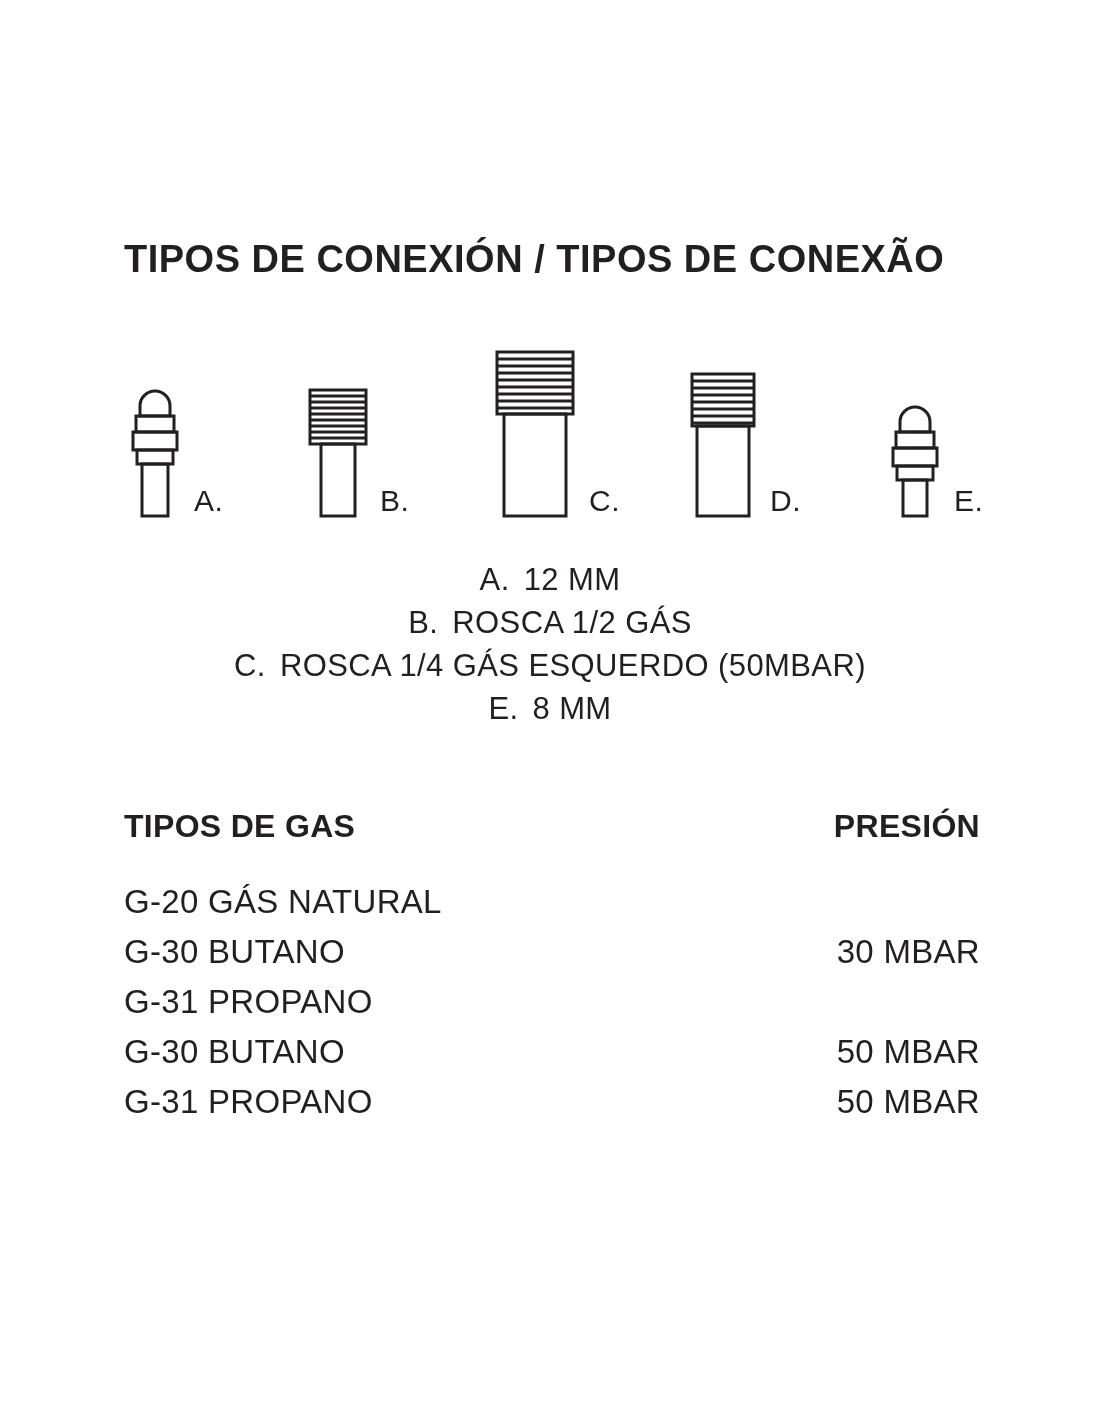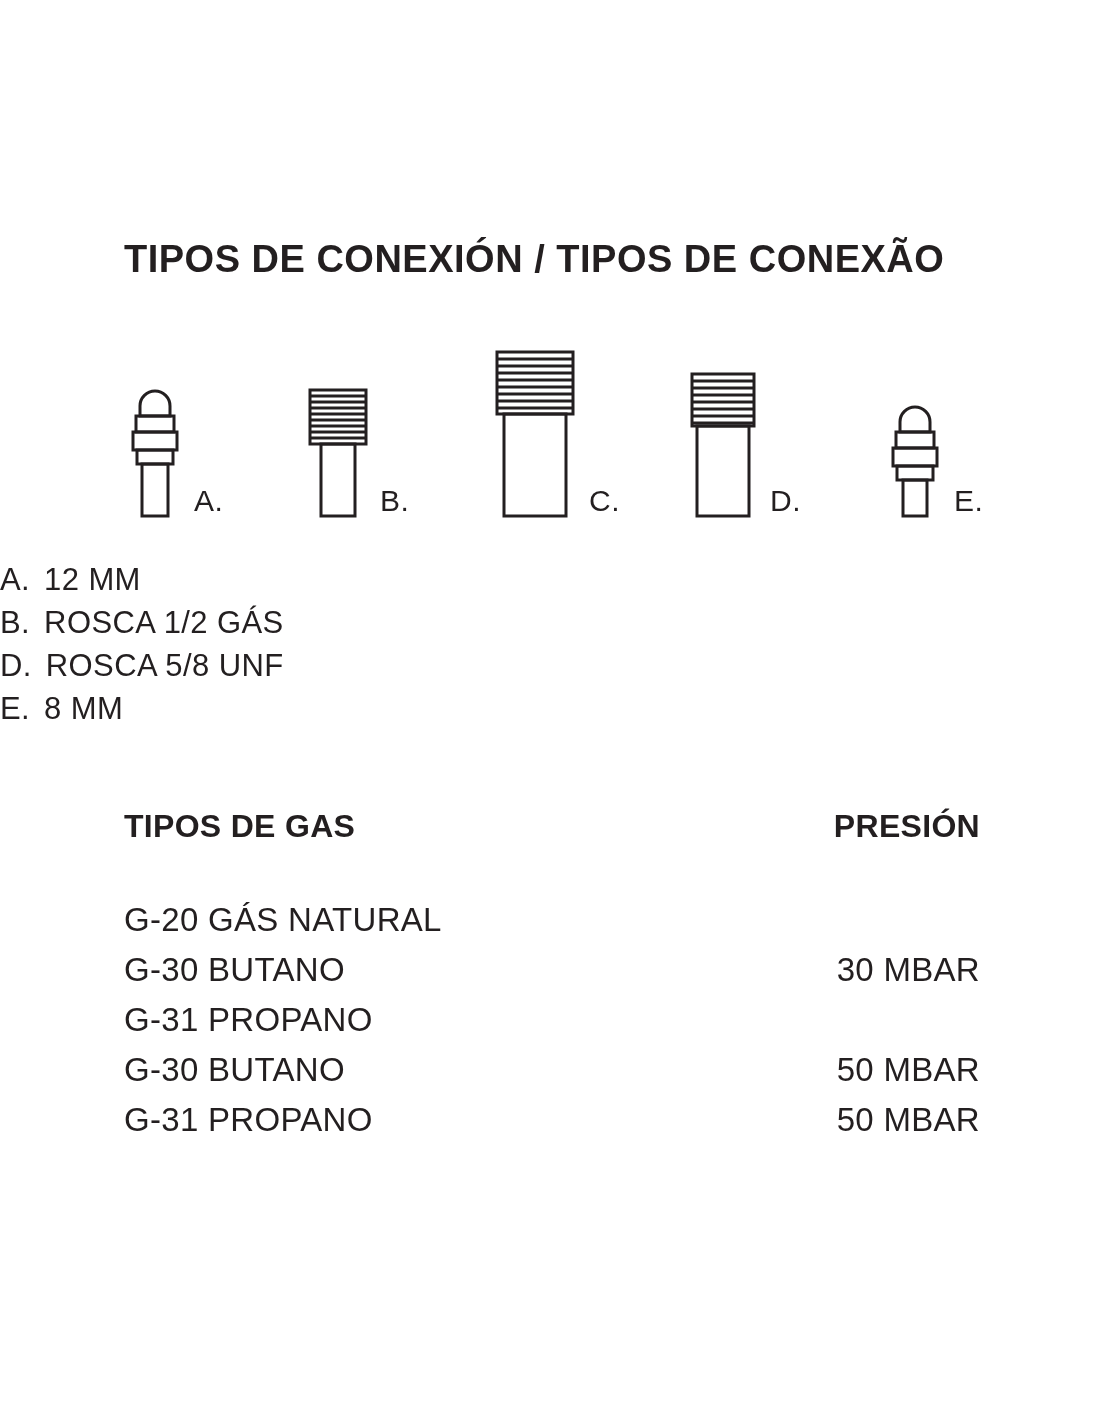--- a/index.html
+++ b/index.html
@@ -61,21 +61,21 @@
   .conn-c { left: 385px; }
   .conn-d { left: 580px; }
   .conn-e { left: 780px; }
 
   
   .legend {
     position: absolute;
     left: 0;
     right: 0;
     top: 558px;
-    text-align: left;
+    text-align: center;
   }
   .legend-row {
     font-size: 31px;
     line-height: 43px;
     color: #231f20;
     letter-spacing: 0.4px;
     white-space: nowrap;
   }
   .legend-key {
     display: inline-block;
@@ -97,21 +97,21 @@
   }
   .row {
     display: flex;
     justify-content: space-between;
     align-items: baseline;
   }
   .col-left { text-align: left; }
   .col-right { text-align: center; }
 
   .table-body {
-    margin-top: 47px;
+    margin-top: 29px;
     font-size: 33px;
     line-height: 50px;
     letter-spacing: 0.3px;
   }
 </style>
 </head>
 <body>
 
 <div class="page">
 
@@ -201,21 +201,21 @@
   </div>
 
   <div class="legend">
     <div class="legend-row">
       <span class="legend-key">A.</span><span>12 MM</span>
     </div>
     <div class="legend-row">
       <span class="legend-key">B.</span><span>ROSCA 1/2 GÁS</span>
     </div>
     <div class="legend-row">
-      <span class="legend-key">D.</span><span>ROSCA 5/8 UNF</span>
+      <span class="legend-key">C.</span><span>ROSCA 1/4 GÁS ESQUERDO (50MBAR)</span>
     </div>
     <div class="legend-row">
       <span class="legend-key">E.</span><span>8 MM</span>
     </div>
   </div>
 
   <div class="table">
 
     <div class="table-head">
       <div class="row">

